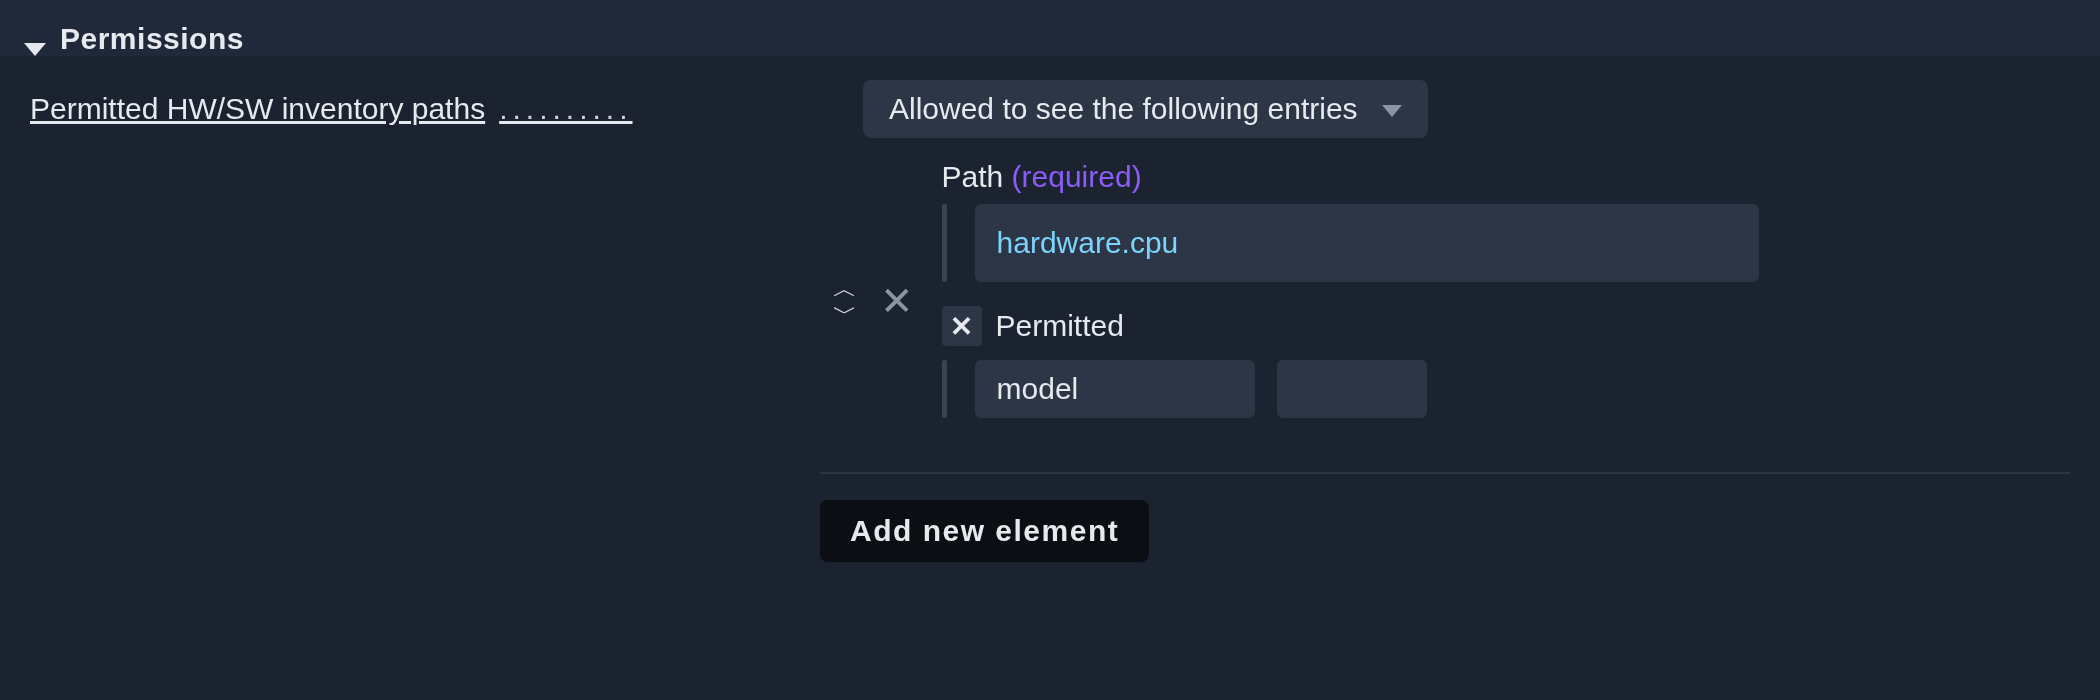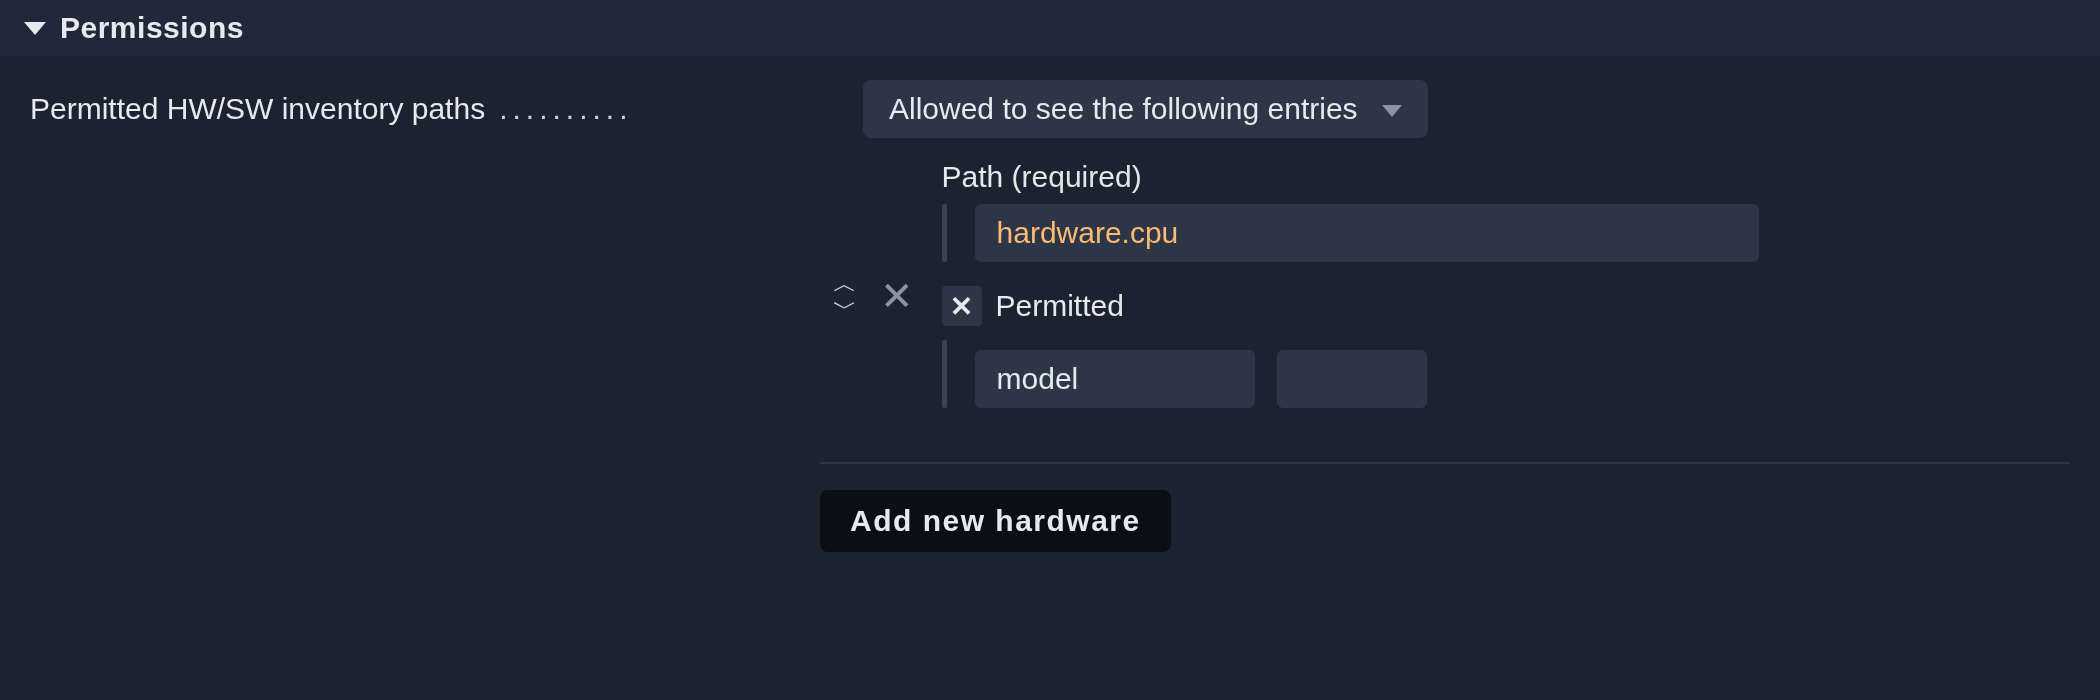--- a/index.html
+++ b/index.html
@@ -11,21 +11,21 @@
     color: #e6e9ed;
     font-family: "Segoe UI", "Helvetica Neue", Arial, sans-serif;
     font-size: 30px;
     overflow: hidden;
   }
 
   .section-header {
     background: #20293a;
     height: 56px;
     display: flex;
-    align-items: center;
+    align-items: flex-end;
     padding-left: 24px;
     gap: 14px;
   }
   .section-header .tri {
     width: 0; height: 0;
     border-left: 11px solid transparent;
     border-right: 11px solid transparent;
     border-top: 13px solid #e6e9ed;
   }
   .section-title {
@@ -38,20 +38,21 @@
     align-items: flex-start;
     padding: 24px 30px 0 30px;
   }
 
   .lhs {
     width: 790px;
     display: flex;
     align-items: baseline;
     white-space: nowrap;
     padding-top: 12px;
+    text-decoration: underline;
   }
   .lhs .dots {
     flex: 1;
     margin-left: 14px;
     letter-spacing: 5px;
     color: #cfd5df;
     overflow: hidden;
   }
 
   .rhs {
@@ -108,40 +109,40 @@
 
   .fields {
     flex: 1;
   }
 
   .field-label {
     margin-left: 10px;
     margin-bottom: 10px;
   }
   .required {
-    color: #e5e5e5;
+    color: #8b5cf6;
   }
 
   .with-bar {
     display: flex;
     align-items: stretch;
     margin-bottom: 24px;
     margin-left: 10px;
   }
   .vbar {
     width: 5px;
     background: #3a4352;
     border-radius: 2px;
     margin-right: 28px;
   }
   .input {
     background: #2c3646;
     border-radius: 6px;
-    padding: 12px 22px;
-    color: #fdba74;
+    padding: 22px 22px;
+    color: #7dd3fc;
   }
   .path-input {
     width: 740px;
   }
 
   .attr-row {
     display: flex;
     align-items: center;
     gap: 14px;
     margin-left: 10px;
@@ -157,21 +158,20 @@
     justify-content: center;
     font-size: 28px;
     font-weight: 700;
     cursor: pointer;
     user-select: none;
   }
 
   .attr-inputs {
     display: flex;
     gap: 22px;
-    margin-top: 10px;
   }
   .attr-box {
     background: #2c3646;
     border-radius: 6px;
     padding: 12px 22px;
     min-width: 280px;
     box-sizing: border-box;
   }
   .attr-empty {
     min-width: 150px;
@@ -244,16 +244,16 @@
             <div class="attr-box">model</div>
             <div class="attr-box attr-empty"></div>
           </div>
         </div>
 
       </div>
     </div>
 
     <hr class="sep">
 
-    <div class="add-btn">Add new hardware</div>
+    <div class="add-btn">Add new element</div>
 
   </div>
 </div>
 
 </body></html>

